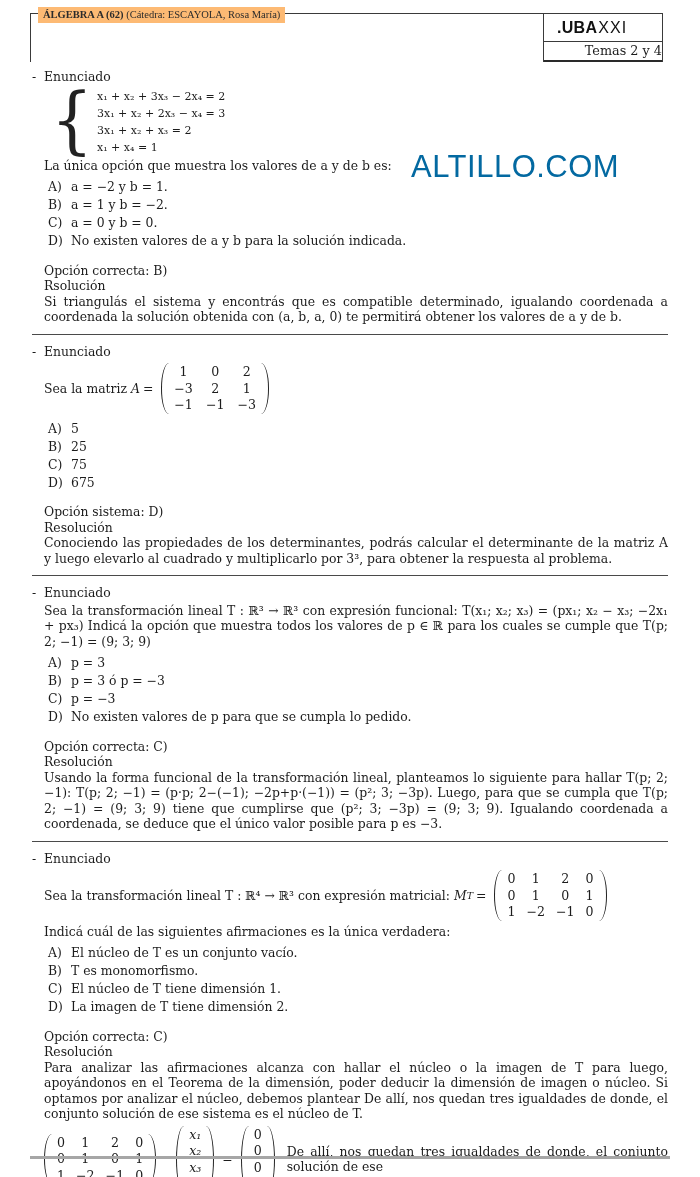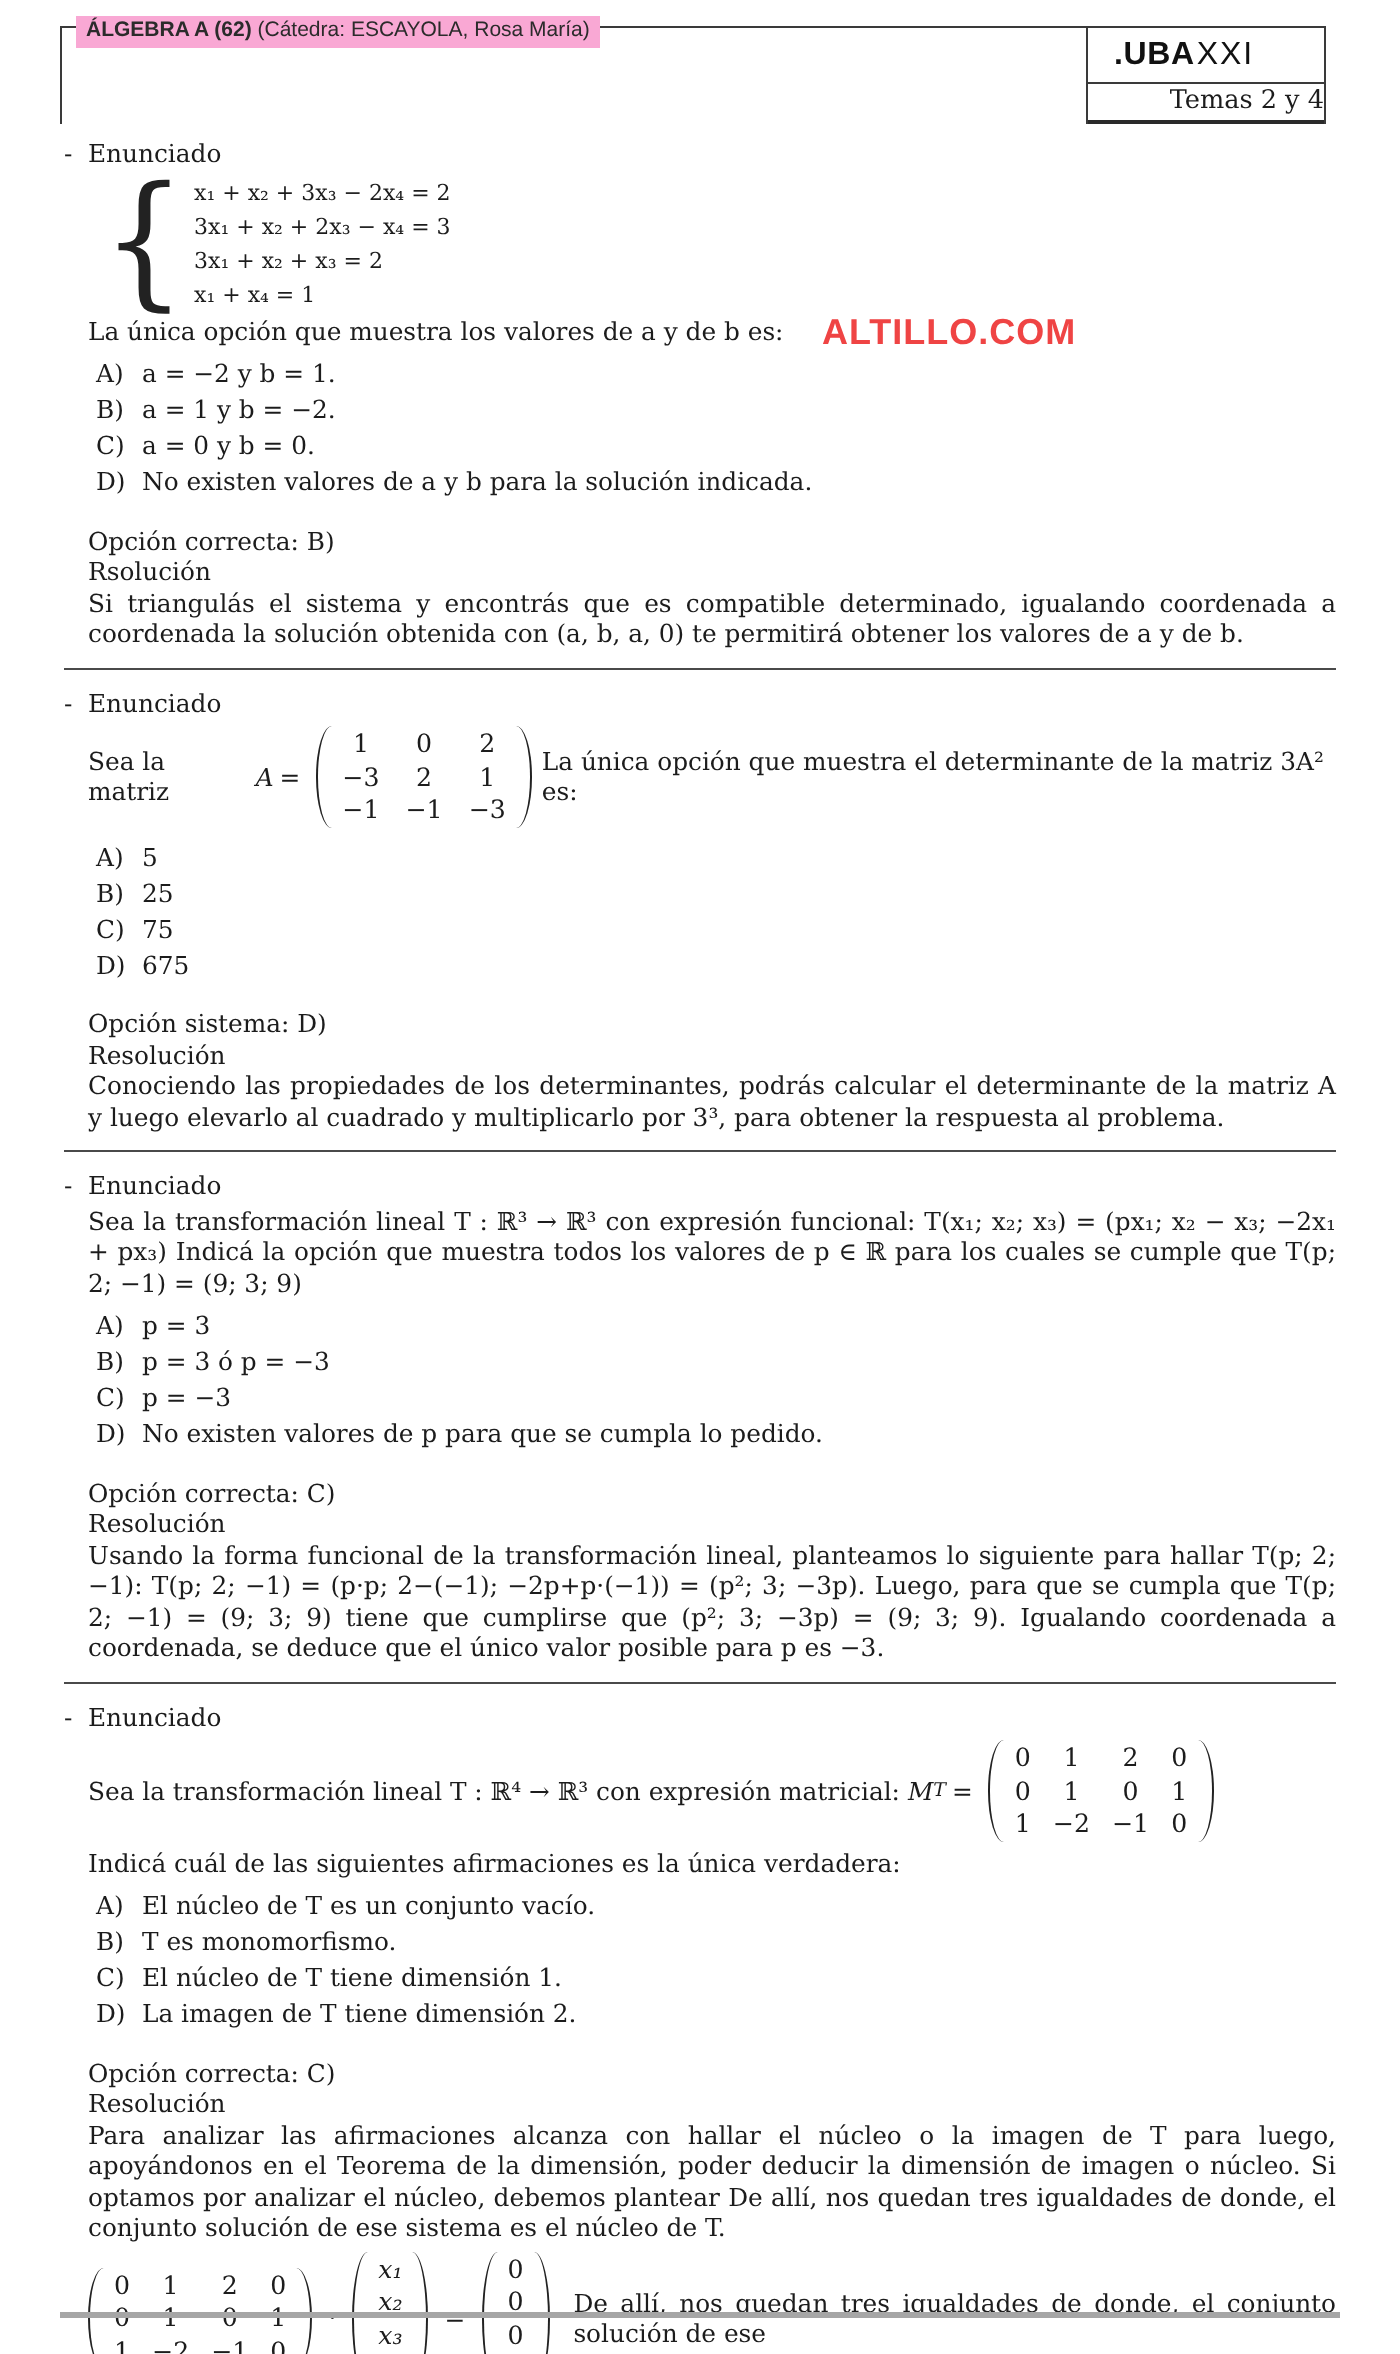--- a/index.html
+++ b/index.html
@@ -10,36 +10,36 @@
     font-size:12.4px;line-height:15.5px;
   }
   
   .hdr{position:absolute;left:30px;top:13px;width:633px;display:flex;}
   .hdr-left{width:512px;border-left:1.3px solid #3a3a3a;}
   .hdr-right{flex:1;border-left:1.3px solid #3a3a3a;border-right:1.3px solid #3a3a3a;text-align:right;}
   .hl-top,.hr-top{height:27px;border-top:1.3px solid #3a3a3a;}
   .hl-bot,.hr-bot{height:17px;border-top:1px solid #3a3a3a;border-bottom:2px solid #2a2a2a;
     font-size:12.8px;line-height:16px;padding-top:1px;}
   .course{
-    position:relative;top:-8px;display:inline-block;background:#f9a8d4;
+    position:relative;top:-8px;display:inline-block;background:#fdba74;
     margin-left:7px;padding:0 5px;
-    font-family:Liberation Sans, sans-serif;font-size:10.5px;color:#2b2b2b;
+    font-family:Liberation Serif, serif;font-size:10.5px;color:#2b2b2b;
   }
   .course b{font-weight:700;}
   .hr-top{display:flex;align-items:center;padding-left:13px;}
   .logo{font-family:"Liberation Sans","DejaVu Sans",sans-serif;font-size:16px;color:#111;}
   .logo b{font-weight:800;letter-spacing:.3px;}
   .logo .lt{font-weight:400;letter-spacing:1px;margin-left:1px;}
   .hl-bot span{padding-left:6px;}
   .hr-bot span{padding-left:13px;}
   
   .watermark{
     position:absolute;left:411px;top:159px;
     font-family:"Liberation Sans","DejaVu Sans",sans-serif;
-    font-weight:700;font-size:18px;letter-spacing:.5px;color:#ef4444;
+    font-weight:400;font-size:31px;letter-spacing:.5px;color:#0369a1;
   }
   
   .main{position:absolute;left:30px;top:60px;width:638px;}
   .section{position:relative;padding-left:14px;margin-top:9px;}
   .dash{position:absolute;left:2px;top:0;}
   .enun{margin-bottom:2px;}
   .stmt{text-align:justify;}
   .indent3{margin-left:3px;}
   hr.sep{border:none;border-top:1px solid #4a4a4a;margin:9px 0 0 2px;}
   .botline{position:absolute;left:30px;top:1156px;width:640px;border-top:3.5px solid #a6a6a6;}
@@ -149,21 +149,20 @@
           <span>2</span>
           <span>−3</span>
           <span>2</span>
           <span>1</span>
           <span>−1</span>
           <span>−1</span>
           <span>−3</span>
         </span>
         <span class="par pr"></span>
       </span>
-      <span>La única opción que muestra el determinante de la matriz 3A² es:</span>
     </div>
     <div class="opts">
       <div class="opt">
           <span class="opt-letter">A)</span>
           <span class="opt-text">5</span>
         </div>
       <div class="opt">
           <span class="opt-letter">B)</span>
           <span class="opt-text">25</span>
         </div>

